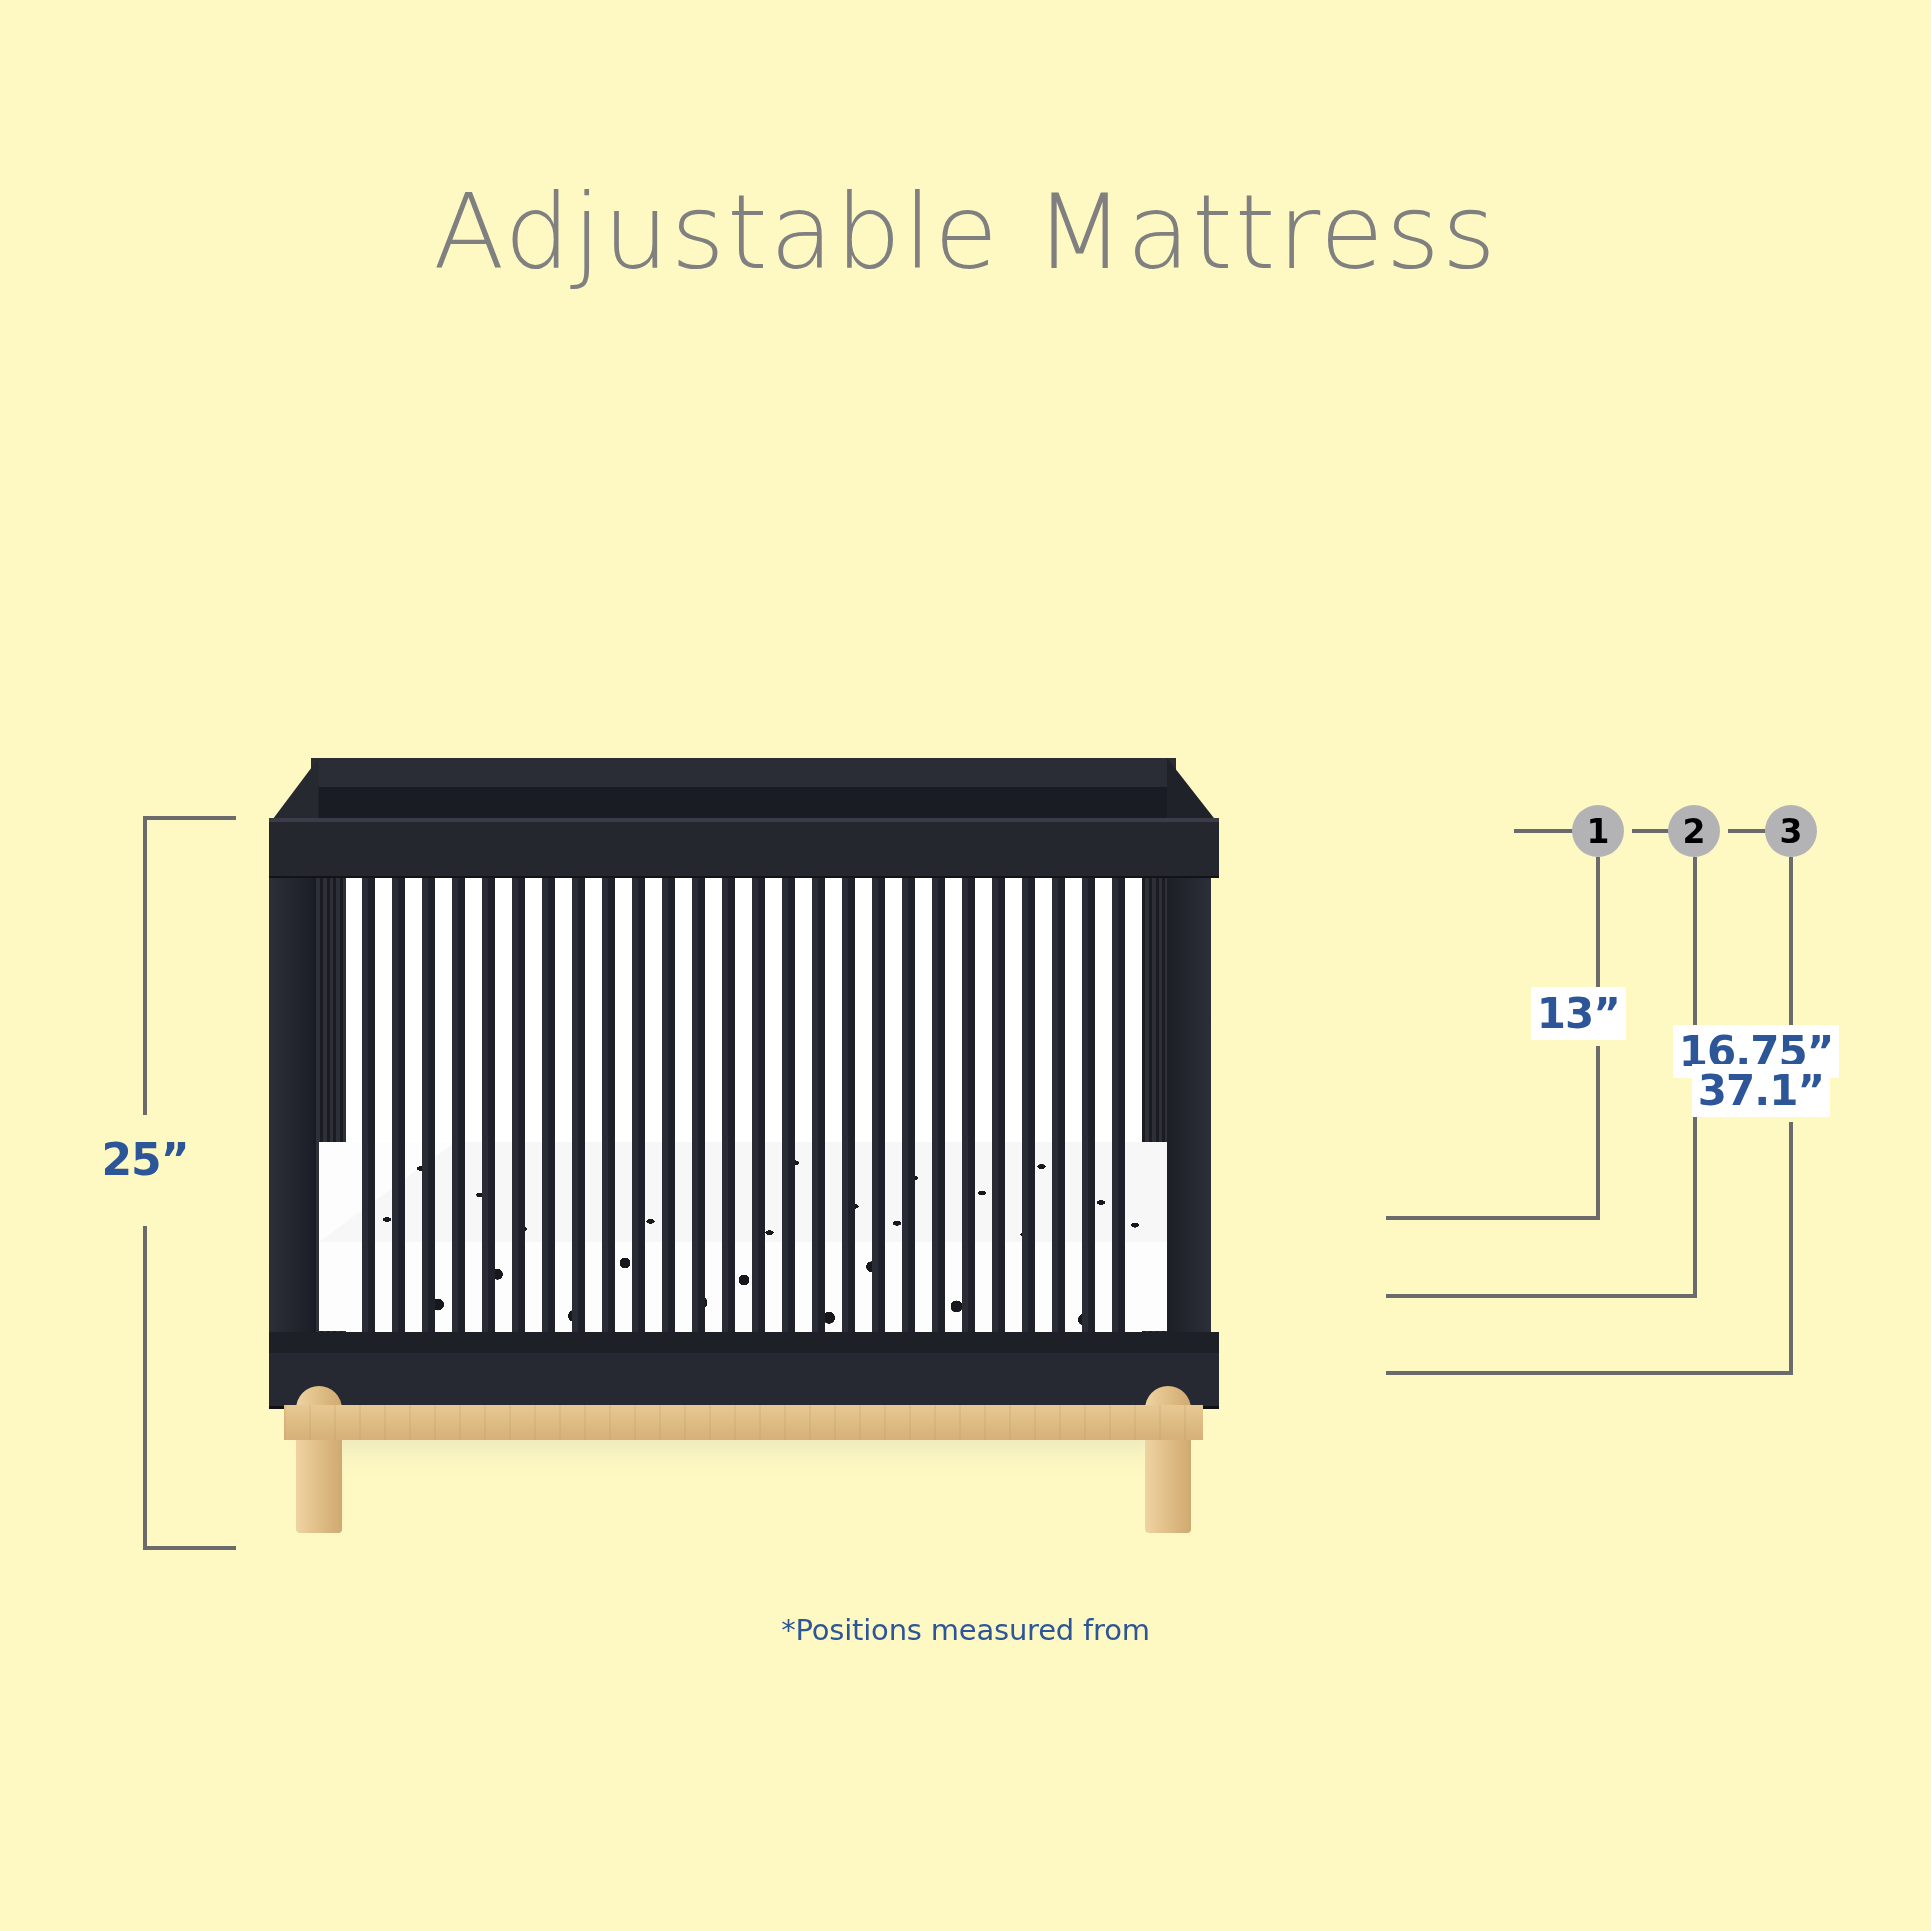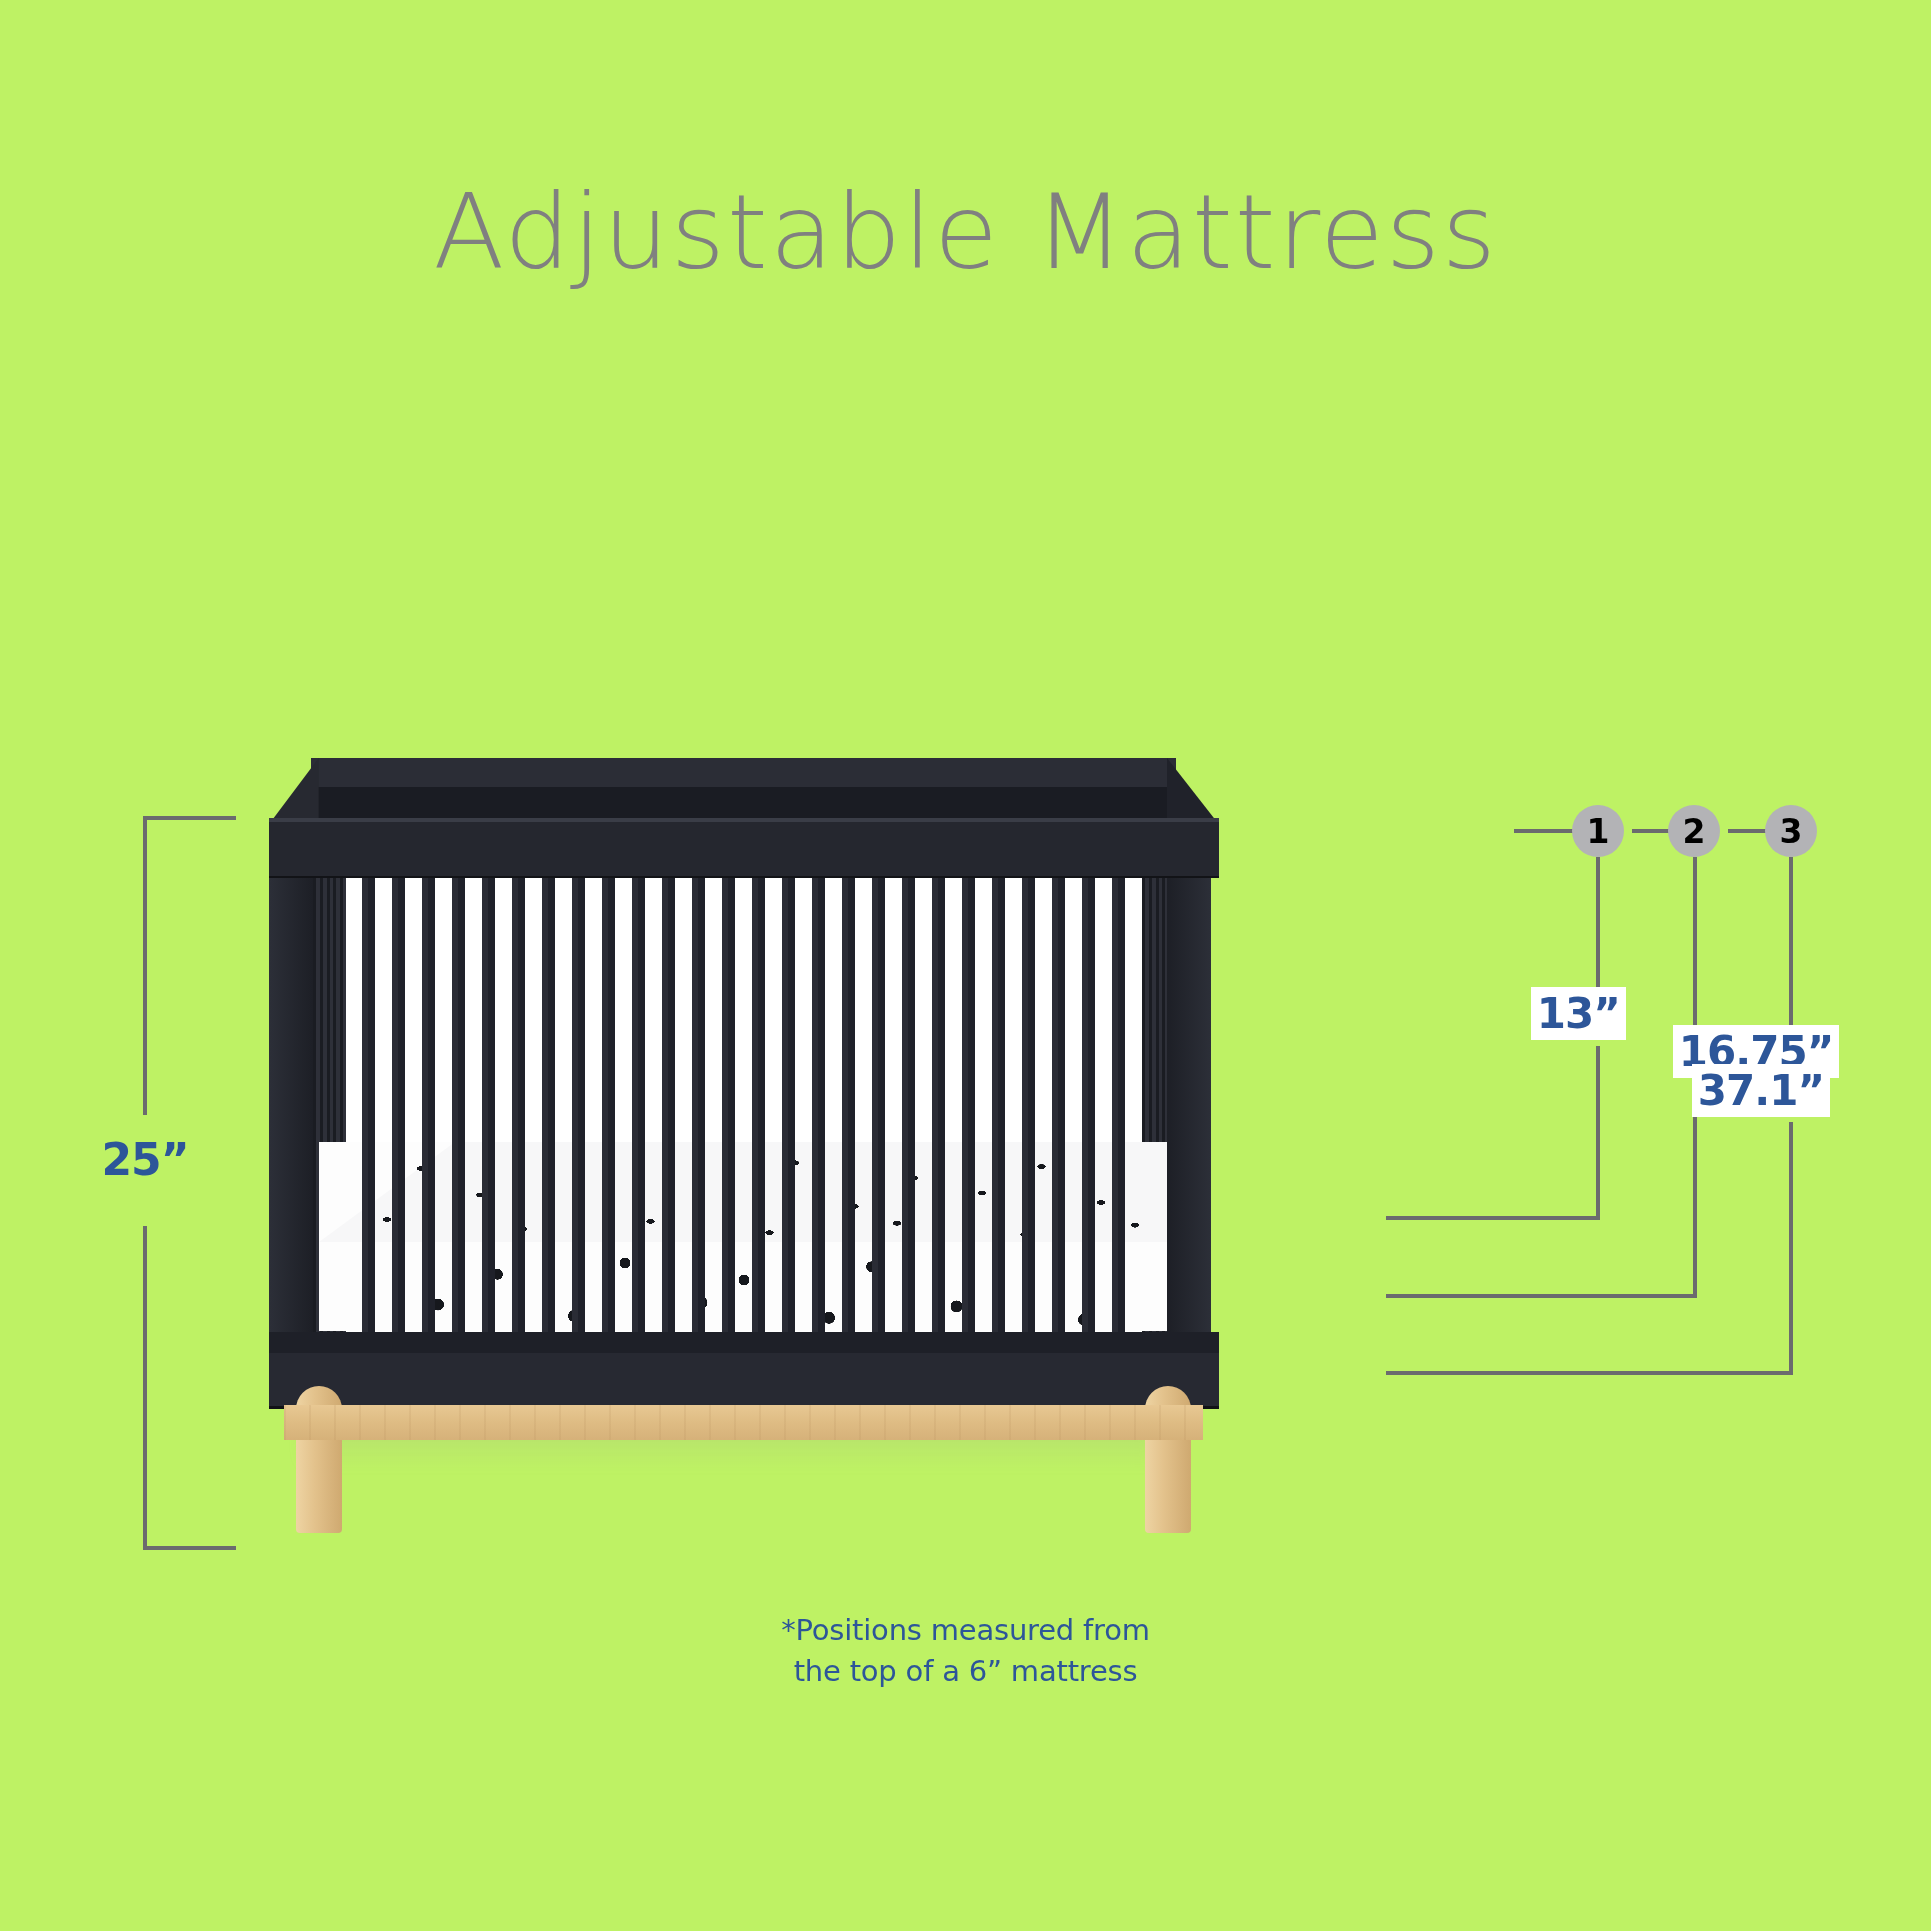--- a/index.html
+++ b/index.html
@@ -7,21 +7,21 @@
     padding: 0;
     background: #ffffff;
   }
   body {
     font-family: "Liberation Sans", sans-serif;
   }
   #stage {
     position: relative;
     width: 1931px;
     height: 1931px;
-    background: #bef264;
+    background: #fef9c3;
     overflow: hidden;
   }
 
   
   #title {
     position: absolute;
     left: 0;
     top: 169px;
     width: 1931px;
     text-align: center;
@@ -438,17 +438,16 @@
   <div class="dim-line" id="drop-3a"></div>
   <div class="dim-line" id="drop-3b"></div>
   <div class="dim-line" id="elbow-3"></div>
 
   <div class="dim-label" id="label-1">13”</div>
   <div class="dim-label" id="label-2">16.75”</div>
   <div class="dim-label" id="label-3">37.1”</div>
 
   <div id="footnote">
     <span>*Positions measured from</span>
-    <span class="fl2">the top of a 6” mattress</span>
   </div>
 
 </div>
 
 
 </body></html>

